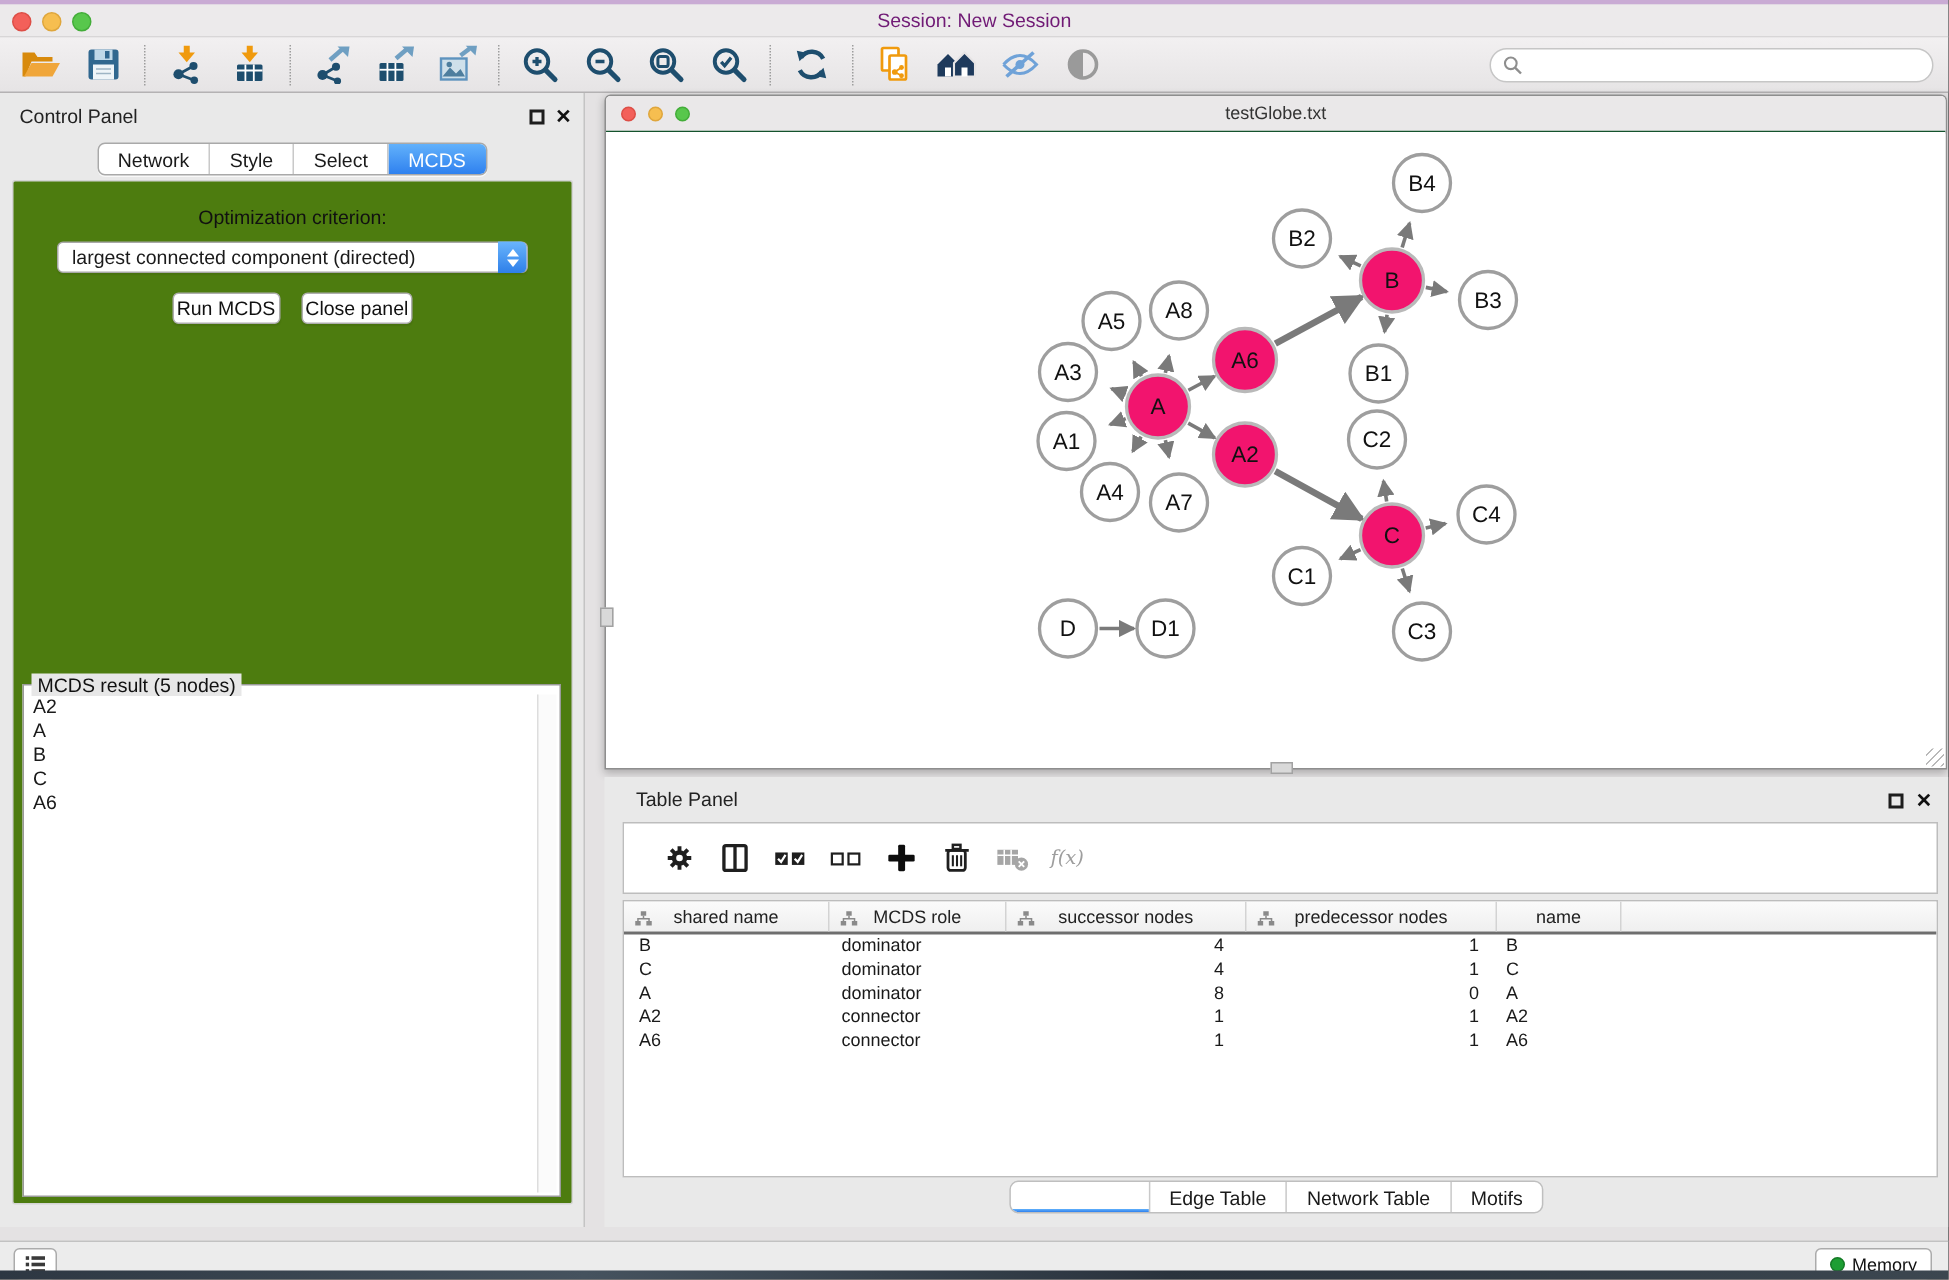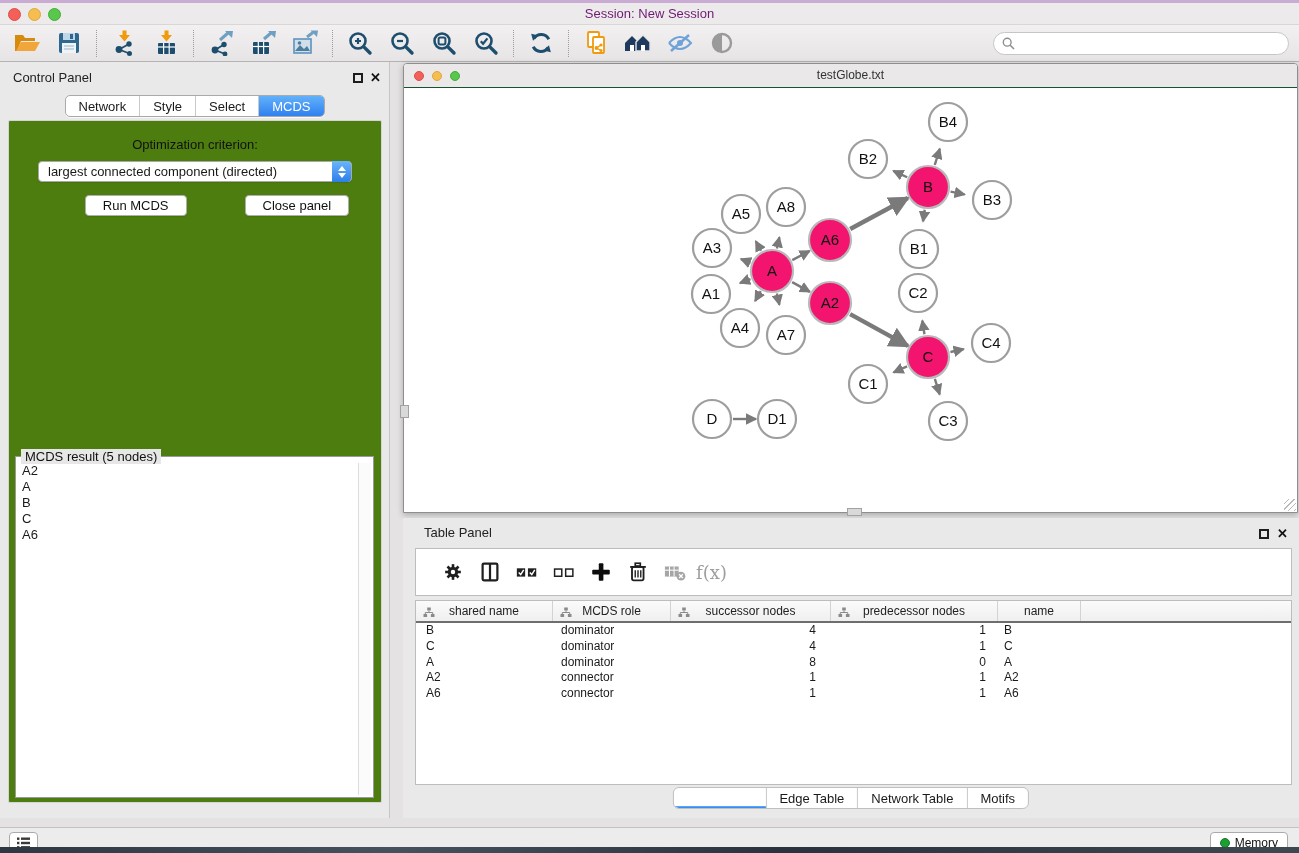--- a/index.html
+++ b/index.html
@@ -56,21 +56,21 @@
                 padding-left:9px; box-shadow:0 1px 1px rgba(0,0,0,.08); }
   .opt-stepper { position:absolute; right:0; top:-1px; width:19px; height:21px; border-radius:0 4px 4px 0;
                  background:linear-gradient(#6ab5fc,#2e7fe9); display:flex; flex-direction:column;
                  align-items:center; justify-content:center; gap:2px; }
   .chev-up { width:0; height:0; border-left:4px solid transparent; border-right:4px solid transparent;
              border-bottom:5px solid #fff; }
   .chev-down { width:0; height:0; border-left:4px solid transparent; border-right:4px solid transparent;
                border-top:5px solid #fff; }
   .cp-buttons { display:flex; justify-content:center; gap:14px; margin-top:13px; }
   .btn { height:21px; line-height:19px; background:#fff; border:1px solid #aeaeae; border-radius:4px;
-         font-size:13px; padding:0 17px; color:#111; box-shadow:0 1px 1px rgba(0,0,0,.08);margin-left:44px; }
+         font-size:13px; padding:0 2px; color:#111; box-shadow:0 1px 1px rgba(0,0,0,.08); }
 
   .mcds-fieldset { position:absolute; left:6px; right:7px; top:335px; bottom:4px;
                    border:1px solid #9a9a9a; background:#fff; }
   .mcds-legend { position:absolute; top:-8px; left:5px; background:#e7e7e7; padding:0 4px;
                  font-size:13px; color:#111; }
   .mcds-list { position:absolute; left:2px; right:16px; top:6px; bottom:2px; overflow:hidden; }
   .result-item { font-size:13px; line-height:16px; padding-left:4px; }
   .mcds-scroll { position:absolute; right:2px; top:6px; bottom:2px; width:13px; background:#fbfbfb;
                  border-left:1px solid #ddd; }
 
@@ -96,21 +96,21 @@
                    background:repeating-linear-gradient(135deg, transparent 0 3px, #b9b9b9 3px 4px); }
 
   
   .table-panel { position:absolute; left:12px; top:456px; right:0; bottom:0; background:#e9e9e9; }
   .tp-titlerow { position:absolute; top:0; left:0; right:0; height:29px;text-align:center; }
   .tp-titlerow .panel-title { left:21px; line-height:30px; }
   .tp-titlerow .panel-float { right:30px; } .tp-titlerow .panel-close { right:11px; }
   .tp-toolbar { position:absolute; left:12px; right:7px; top:30px; height:48px; background:#fff;
                 border:1px solid #bdbdbd; display:flex; align-items:center; padding-left:18px; }
   .tp-btn { width:37px; height:34px; display:flex; align-items:center; justify-content:center; }
-  .fx-label { font-size:18px; color:#9e9e9e; font-family:"DejaVu Serif","Liberation Serif",serif; }
+  .fx-label { font-size:13px; font-style:italic; color:#9e9e9e; font-family:"DejaVu Serif","Liberation Serif",serif; }
 
   .tp-table { position:absolute; left:12px; right:7px; top:82px; bottom:33px; background:#fff;
               border:1px solid #bdbdbd; overflow:hidden; }
   .thead { display:flex; height:22px; background:linear-gradient(#fbfbfb,#efefef);
            border-bottom:2px solid #6e6e6e; }
   .th { position:relative; border-right:1px solid #d3d3d3; height:100%; }
   .th .th-icon { position:absolute; left:7px; top:6px; }
   .th .th-label { display:block; width:100%; text-align:center; line-height:20px; font-size:12px; color:#222; }
   .th.filler { flex:1; border-right:none; }
   .tr { display:flex; height:15.8px; }

